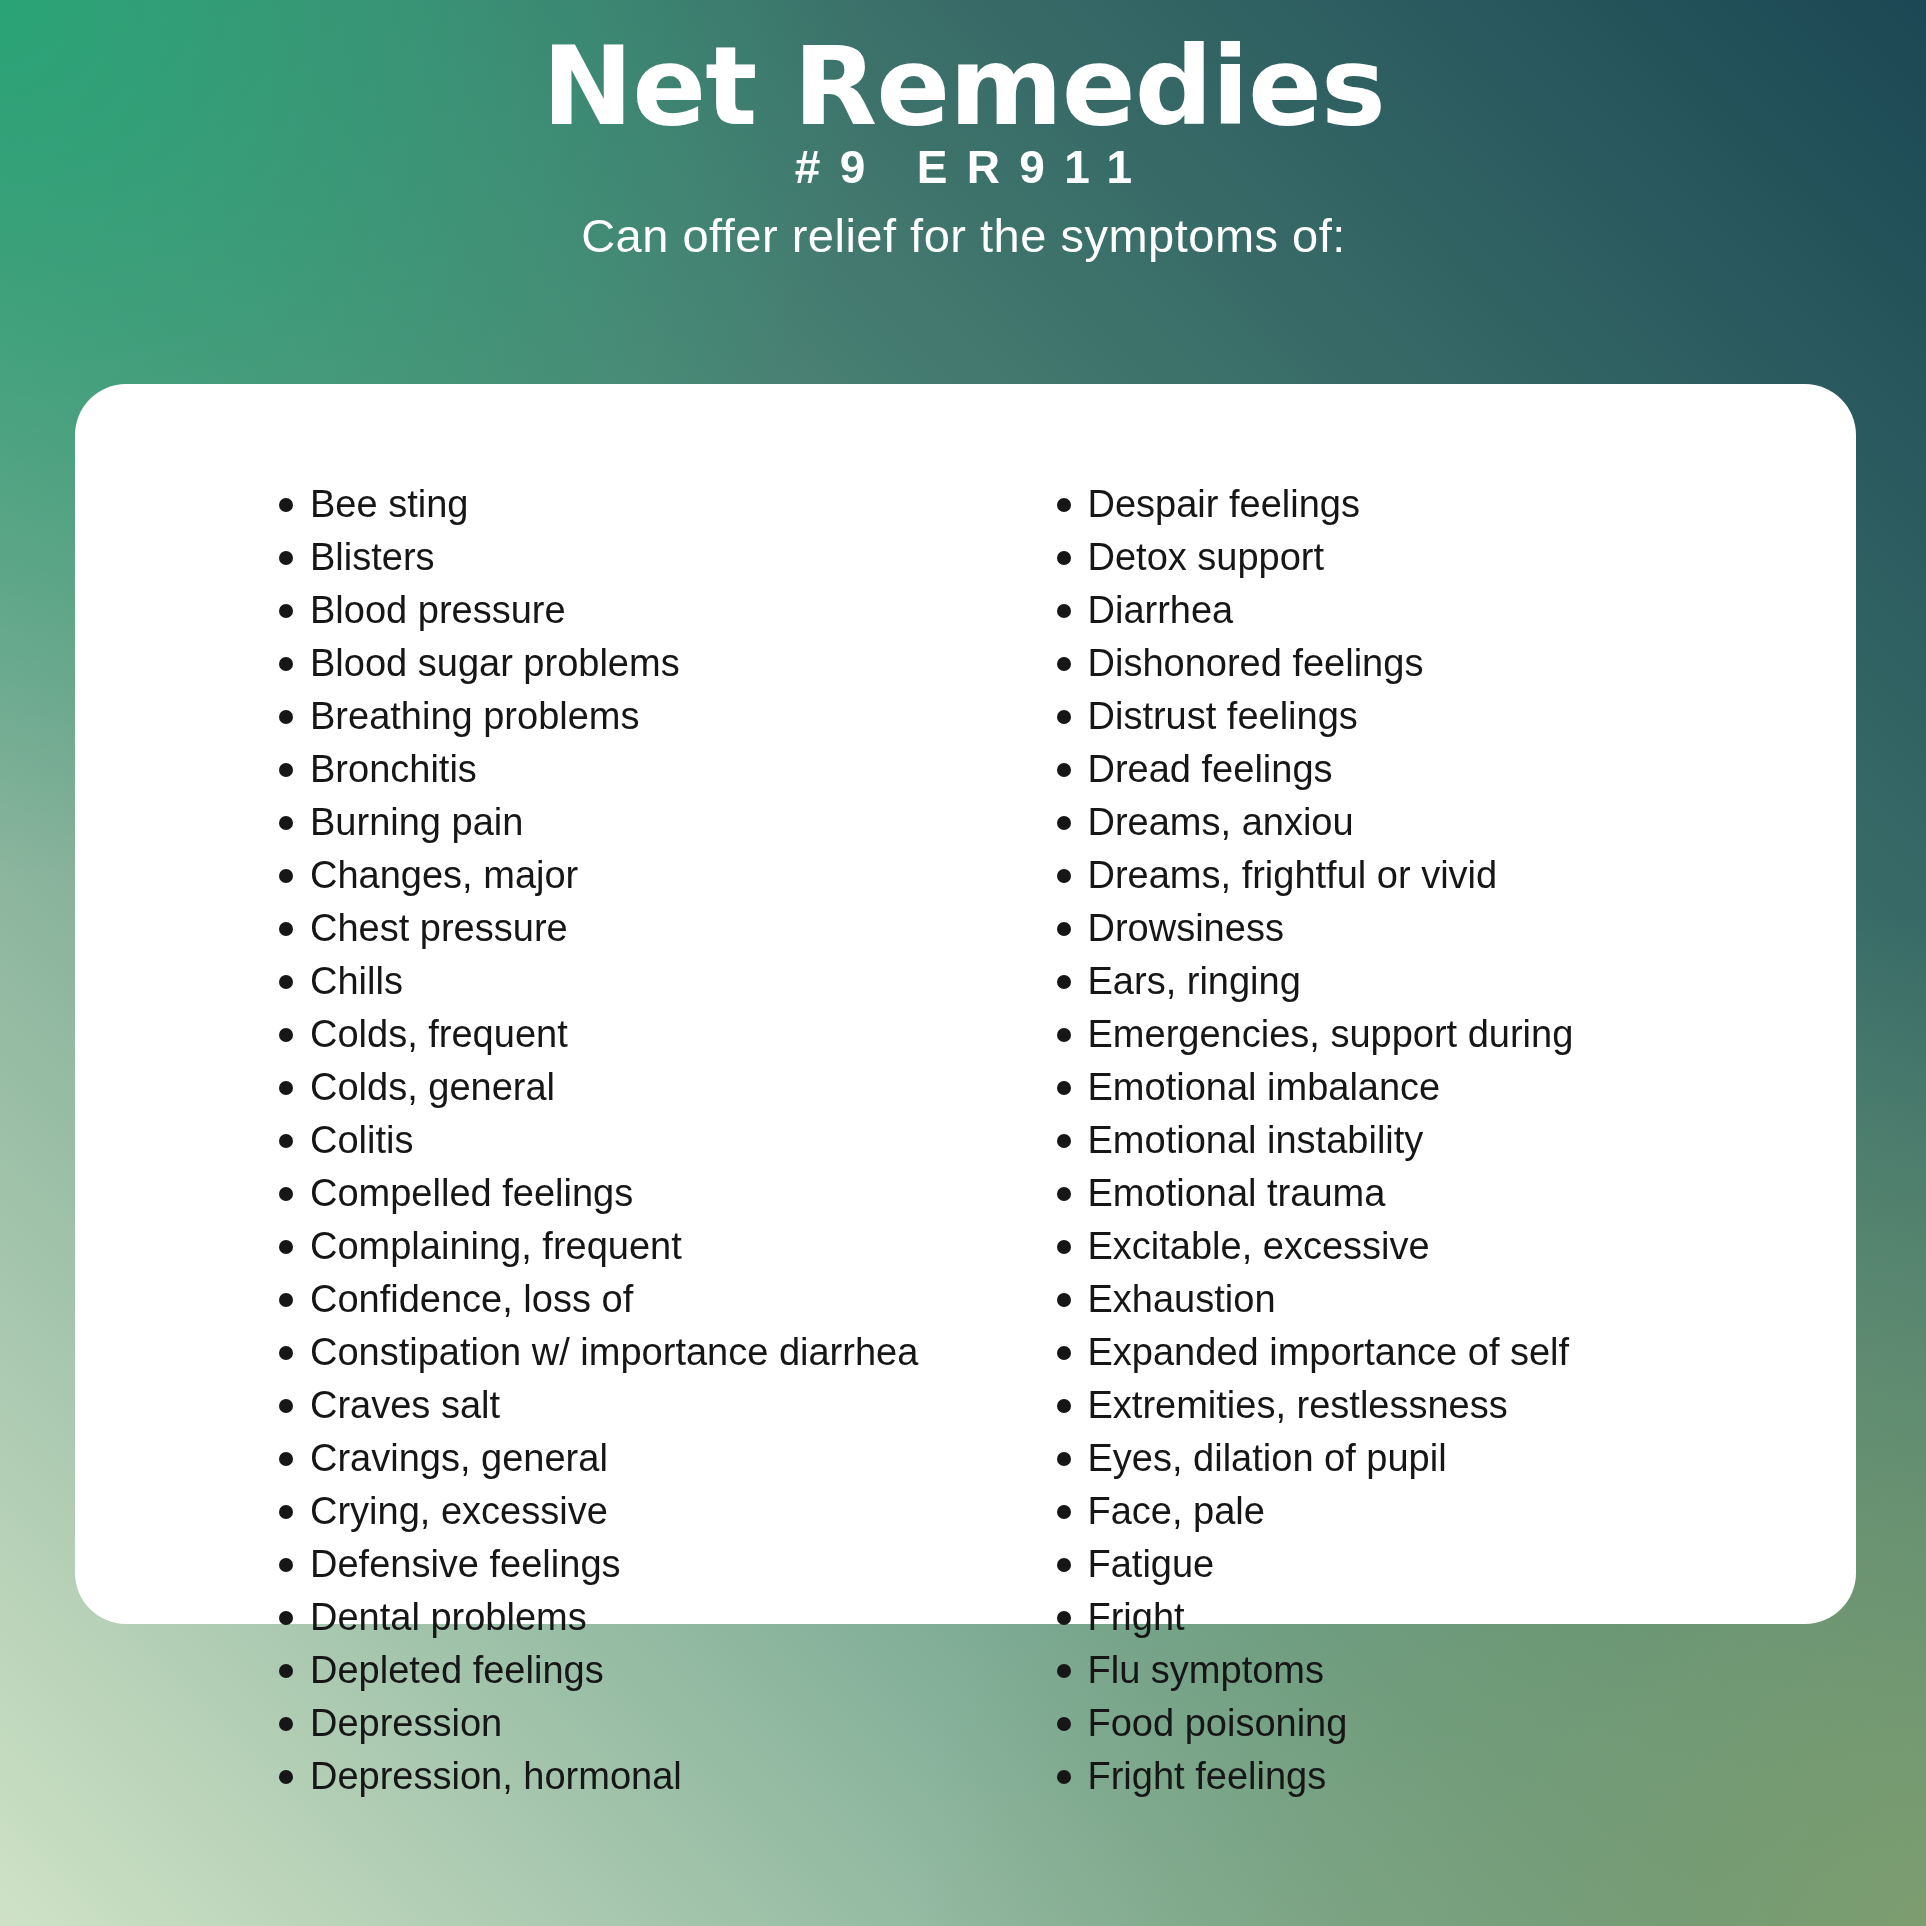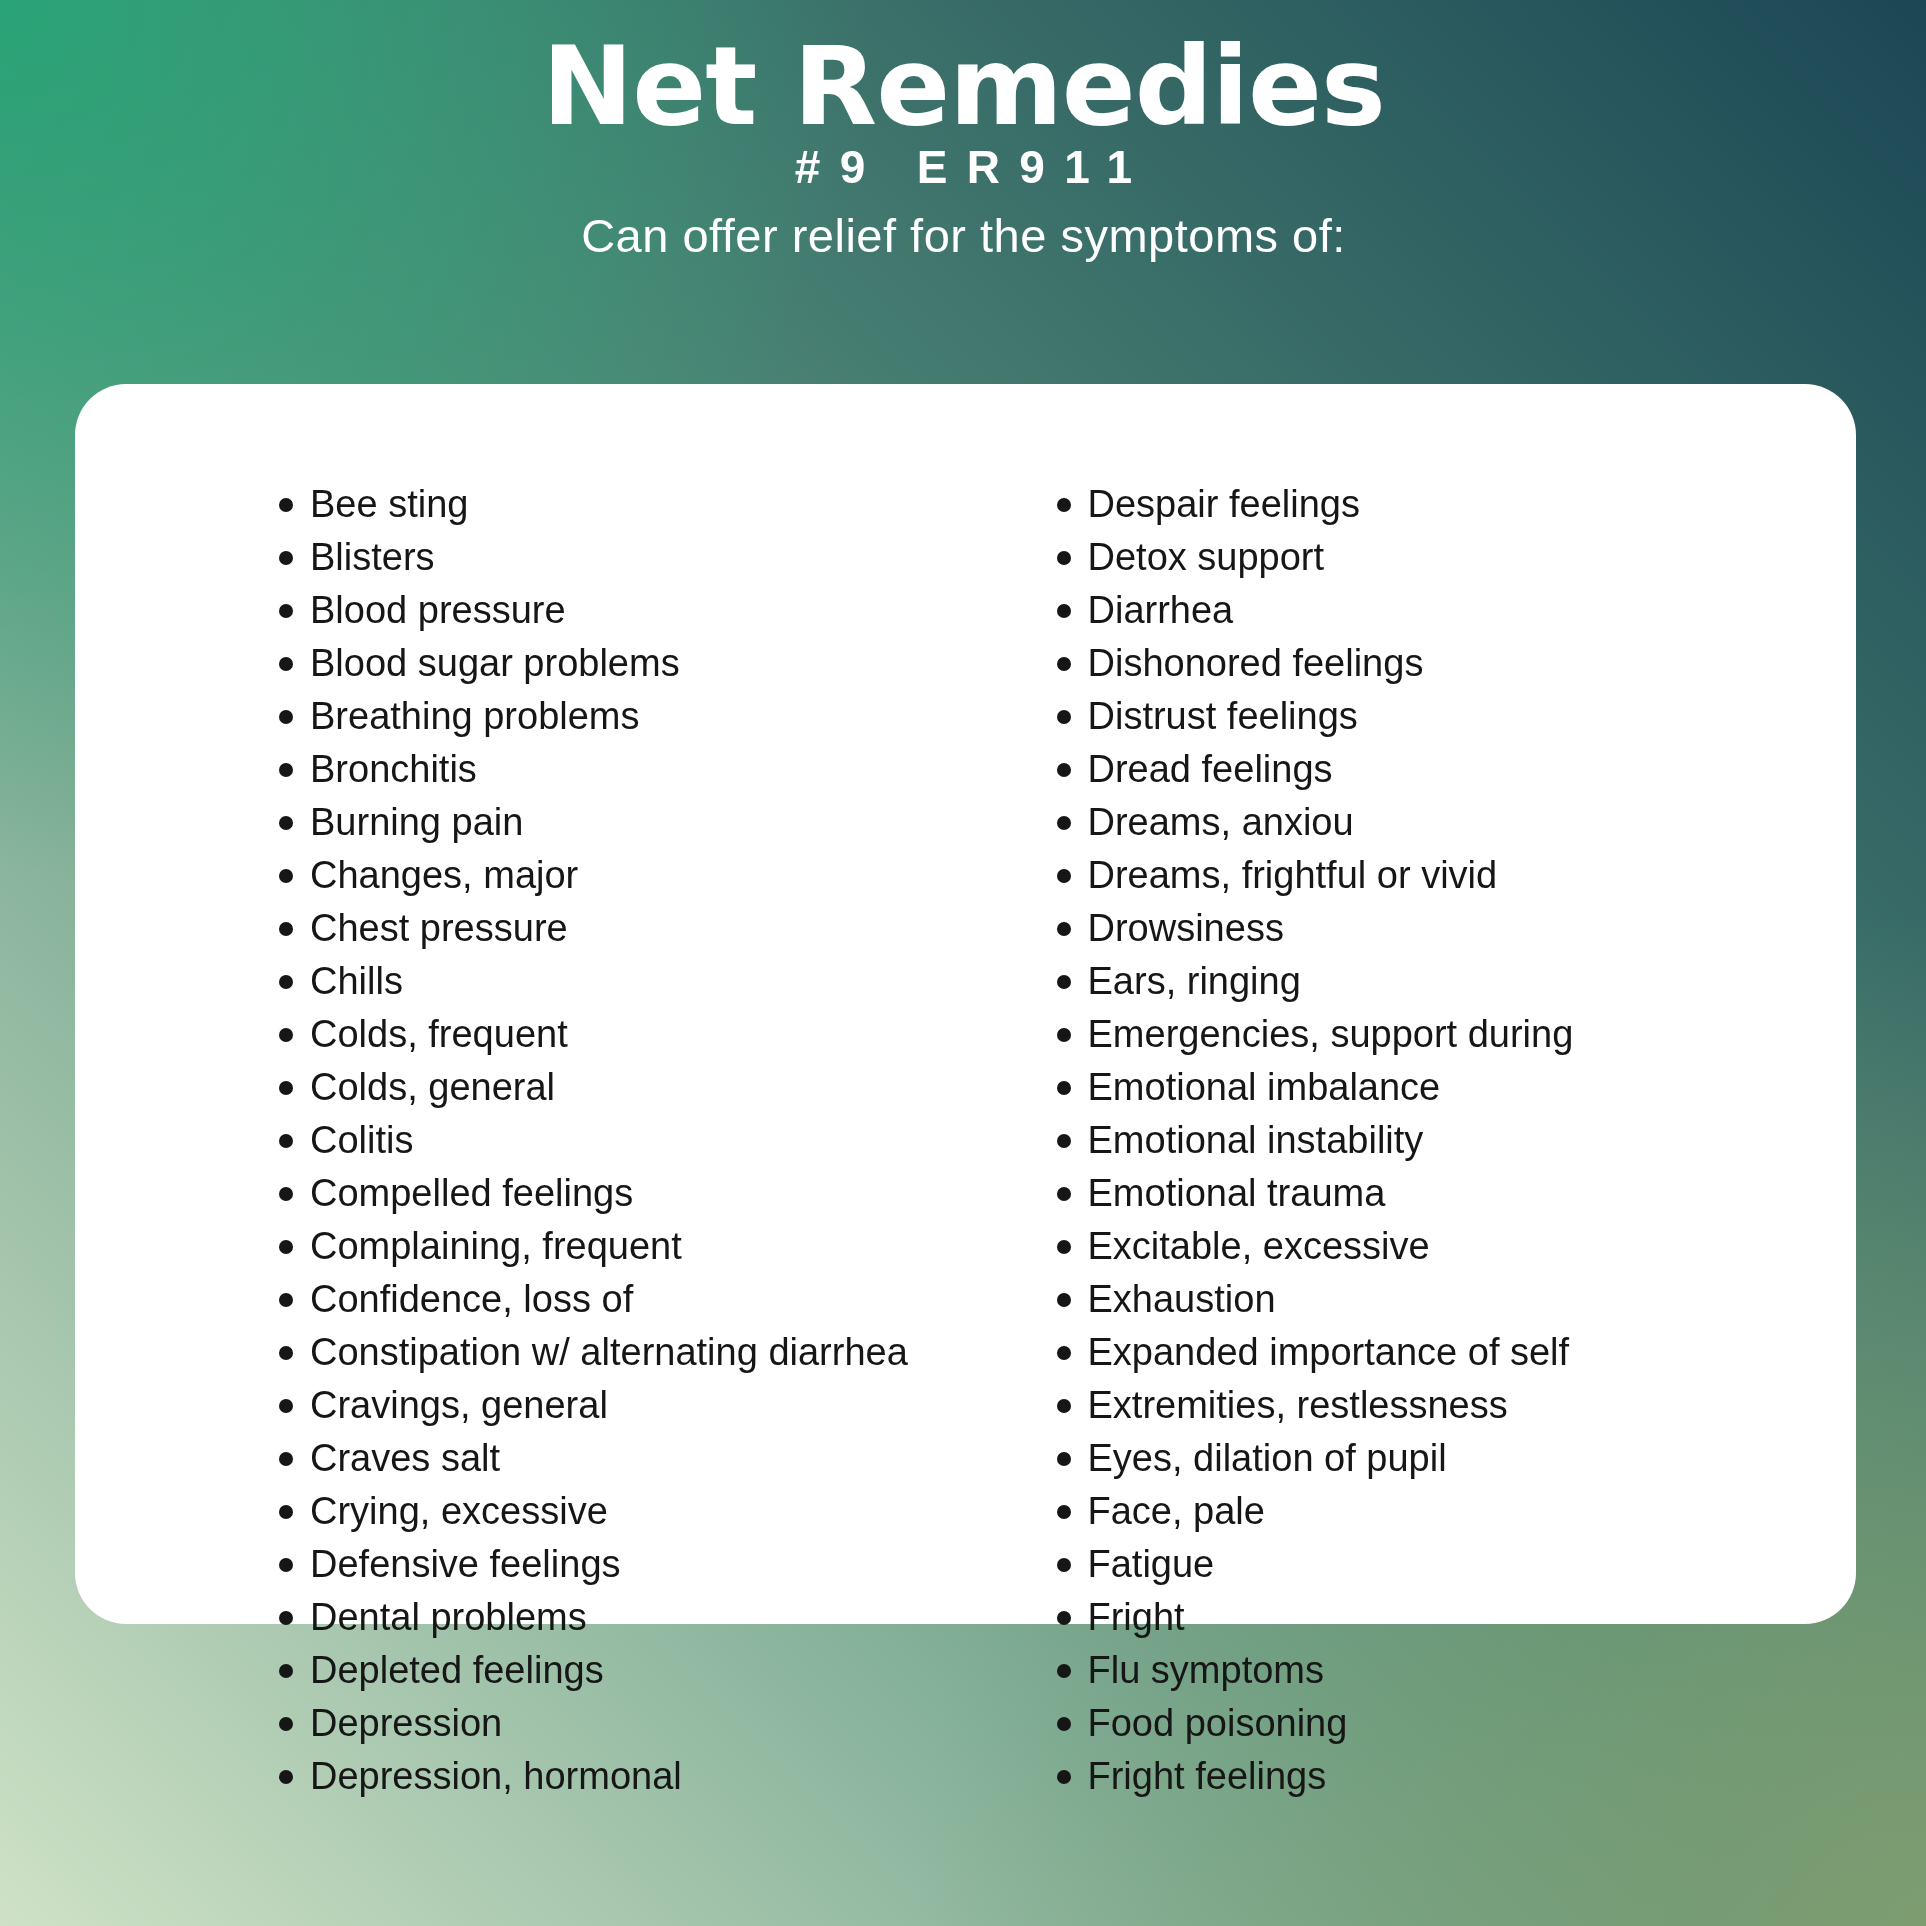--- a/index.html
+++ b/index.html
@@ -113,23 +113,23 @@
           <li>Burning pain</li>
           <li>Changes, major</li>
           <li>Chest pressure</li>
           <li>Chills</li>
           <li>Colds, frequent</li>
           <li>Colds, general</li>
           <li>Colitis</li>
           <li>Compelled feelings</li>
           <li>Complaining, frequent</li>
           <li>Confidence, loss of</li>
-          <li>Constipation w/ alternating diarrhea</li>
+          <li>Constipation w/ importance diarrhea</li>
+          <li>Craves salt</li>
           <li>Cravings, general</li>
-          <li>Craves salt</li>
           <li>Crying, excessive</li>
           <li>Defensive feelings</li>
           <li>Dental problems</li>
           <li>Depleted feelings</li>
           <li>Depression</li>
           <li>Depression, hormonal</li>
         </ul>
       <ul class="col col-right">
           <li>Despair feelings</li>
           <li>Detox support</li>

